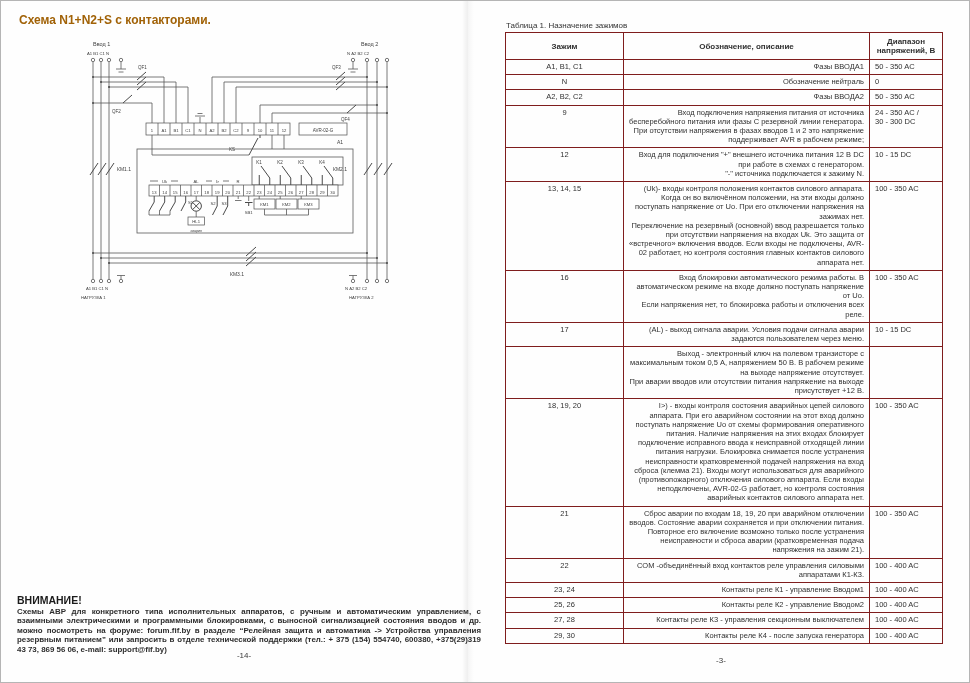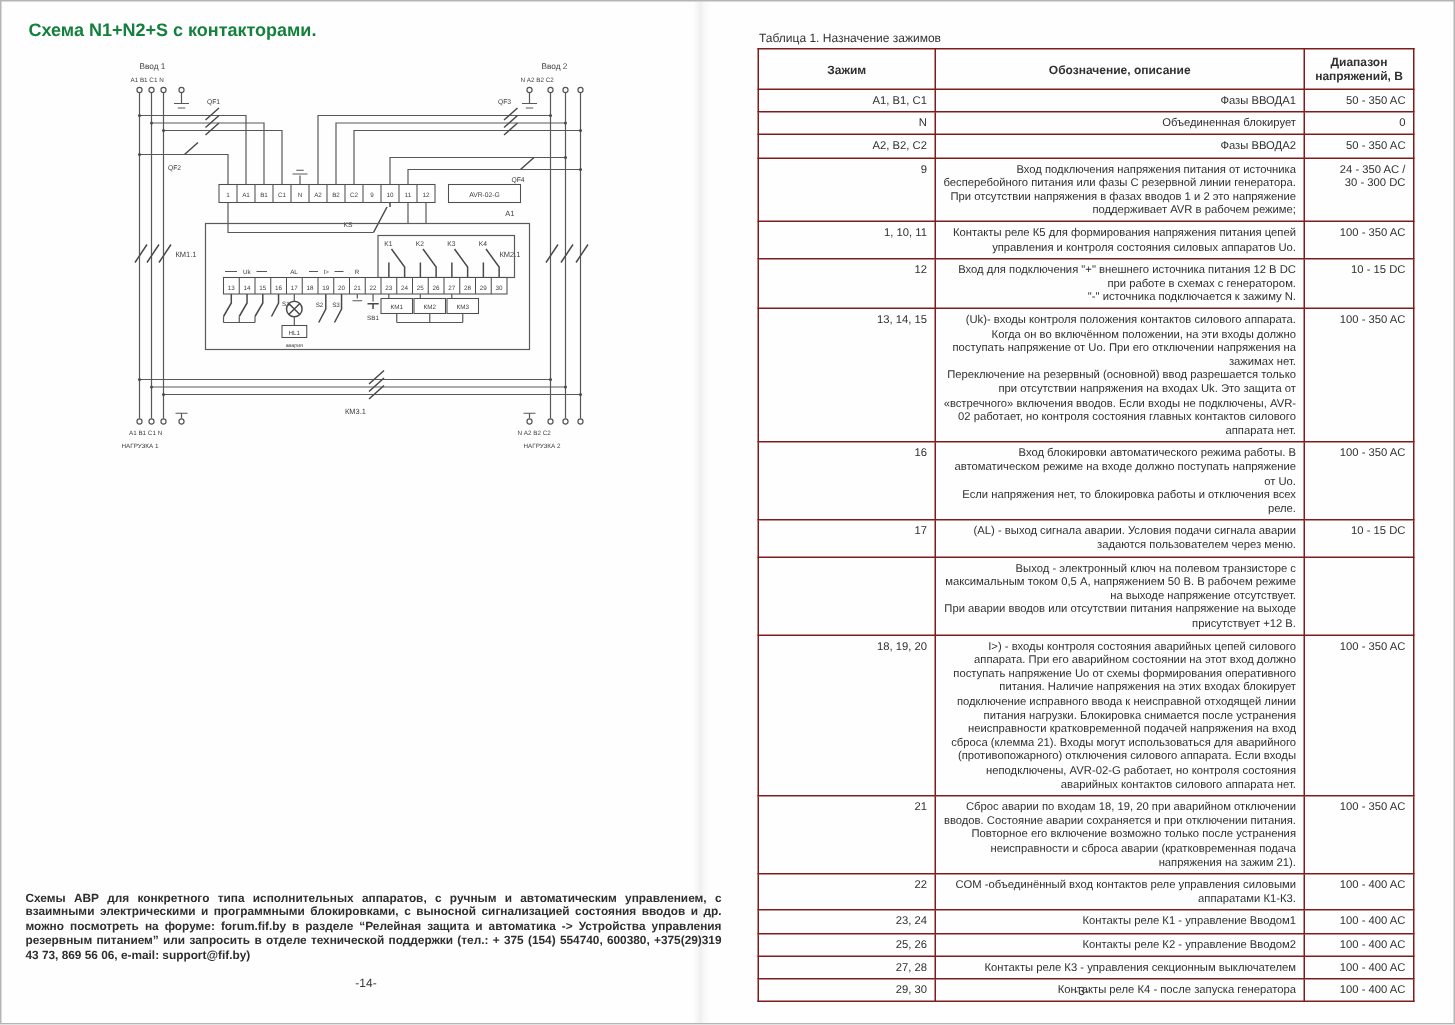--- a/index.html
+++ b/index.html
@@ -3,21 +3,21 @@
 <meta charset="utf-8">
 <style>
   html,body{margin:0;padding:0;background:#e8e8e8;}
   .sheet{
     position:relative;width:970px;height:683px;background:#fefefe;
     border:1px solid #b5b5b5;box-sizing:border-box;overflow:hidden;
     font-family:"Liberation Sans",sans-serif;color:#2a2a2a;
   }
   .page-divider{position:absolute;left:461px;top:0;width:12px;height:100%;
     background:linear-gradient(90deg,rgba(0,0,0,0) 0%,rgba(0,0,0,0.06) 45%,rgba(0,0,0,0.03) 55%,rgba(0,0,0,0) 100%);}
-  .schema-title{position:absolute;left:18px;top:12px;font-size:12px;font-weight:bold;color:#15803d;}
+  .schema-title{position:absolute;left:18px;top:12px;font-size:12px;font-weight:bold;color:#a16207;}
   .schematic{position:absolute;left:8px;top:36px;}
   .schematic text{fill:#3e3e3e;font-family:"Liberation Sans",sans-serif;}
   .schematic .wire{stroke:#585858;stroke-width:0.8;fill:none;}
   .schematic .sw{stroke:#4a4a4a;stroke-width:1;fill:none;}
   .schematic .boxline{stroke:#5a5a5a;stroke-width:0.8;fill:none;}
   .schematic .cellline{stroke:#4f4f4f;stroke-width:0.7;fill:#fff;}
   .schematic .node{fill:#4a4a4a;}
   .schematic .term{fill:#fff;stroke:#555;stroke-width:0.8;}
   .t5{font-size:5px;} .t45{font-size:4.5px;} .t42{font-size:4.2px;}
   .t55{font-size:5.5px;} .t35{font-size:3.5px;}
@@ -31,23 +31,23 @@
   .table-caption{position:absolute;left:505px;top:20px;font-size:8px;color:#333;}
   table.terms{
     position:absolute;left:504px;top:31px;width:437px;border-collapse:collapse;
     table-layout:fixed;
   }
   table.terms th,table.terms td{
     border:1px solid #7f1d1d;vertical-align:top;color:#303030;
   }
   table.terms th{font-size:8px;font-weight:bold;padding:4px 2px;text-align:center;vertical-align:middle;white-space:pre-line;}
   table.terms td{font-size:7.5px;line-height:9.2px;padding:2px 5px 3px 5px;}
-  td.c-term{text-align:right;padding-top:4px;}
+  td.c-term{text-align:center;padding-top:4px;}
   td.c-desc{text-align:right;white-space:pre-line;}
-  td.c-range{text-align:right;padding-top:4px;white-space:pre-line;}
+  td.c-range{text-align:left;padding-top:4px;white-space:pre-line;}
   .col-term{width:118px;} .col-desc{width:246px;} .col-range{width:73px;}
 </style>
 </head>
 <body>
 
 <div class="sheet">
 
   <div class="page-divider"></div>
 
   <div class="schema-title">Схема N1+N2+S  с контакторами.</div>
@@ -252,20 +252,21 @@
       <circle class="term" cx="368" cy="244" r="1.7"></circle>
         <circle class="term" cx="378" cy="244" r="1.7"></circle>
       <path class="wire" d="M344,238.5 V242 M340,238.5 H348"></path>
     </g>
     <text class="t42" x="336" y="253">N  А2 В2 С2</text>
     <text class="t42" x="340" y="261.5">НАГРУЗКА 2</text>
   </svg>
 
 
   <div class="warning">
+    <h2>ВНИМАНИЕ!</h2>
     <p>Схемы АВР для конкретного типа  исполнительных аппаратов, с  ручным и автоматическим  управлением, с взаимными  электрическими  и программными  блокировками, с выносной сигнализацией  состояния вводов  и др.  можно   посмотреть  на  форуме:  forum.fif.by   в  разделе  “Релейная  защита  и  автоматика  -&gt;  Устройства управления резервным питанием” или запросить  в отделе технической поддержки  (тел.: + 375 (154) 554740, 600380, +375(29)319 43 73, 869 56 06, e-mail: support@fif.by)</p>
   </div>
 
   <div class="pageno pageno-left">-14-</div>
 
   <div class="table-caption">Таблица 1.  Назначение  зажимов</div>
 
   <table class="terms">
     <colgroup>
         <col class="col-term">
@@ -281,41 +282,36 @@
       </tr>
     </thead>
     <tbody>
       <tr>
           <td class="c-term">А1, В1, С1</td>
           <td class="c-desc">Фазы ВВОДА1</td>
           <td class="c-range">50 - 350  AC</td>
         </tr>
       <tr>
           <td class="c-term">N</td>
-          <td class="c-desc">Объединенная блокирует</td>
+          <td class="c-desc">Обозначение нейтраль</td>
           <td class="c-range">0</td>
         </tr>
       <tr>
           <td class="c-term">А2, В2, С2</td>
           <td class="c-desc">Фазы ВВОДА2</td>
           <td class="c-range">50 - 350  AC</td>
         </tr>
       <tr>
           <td class="c-term">9</td>
           <td class="c-desc">Вход подключения напряжения питания от источника бесперебойного питания или фазы С резервной линии генератора.
 При отсутствии напряжения в фазах вводов 1 и 2 это напряжение поддерживает AVR в рабочем режиме;</td>
           <td class="c-range">24 - 350  AC /
 30 - 300  DC</td>
         </tr>
       <tr>
-          <td class="c-term">1, 10, 11</td>
-          <td class="c-desc">Контакты  реле  К5  для  формирования напряжения питания цепей управления и контроля состояния силовых аппаратов  Uo.</td>
-          <td class="c-range">100 - 350  AC</td>
-        </tr>
-      <tr>
           <td class="c-term">12</td>
           <td class="c-desc">Вход для подключения "+" внешнего источника питания 12 В DC при работе в схемах с генератором.
 "-"  источника  подключается к зажиму N.</td>
           <td class="c-range">10 - 15  DC</td>
         </tr>
       <tr>
           <td class="c-term">13, 14, 15</td>
           <td class="c-desc">(Uk)- входы контроля положения контактов силового аппарата.
 Когда он во включённом положении, на эти входы должно поступать напряжение от Uo. При  его отключении напряжения на зажимах нет.
 Переключение на резервный (основной) ввод разрешается только при отсутствии напряжения  на входах Uk. Это защита от «встречного» включения вводов.  Если входы не подключены, AVR-02 работает, но контроля состояния главных контактов силового аппарата нет.</td>

